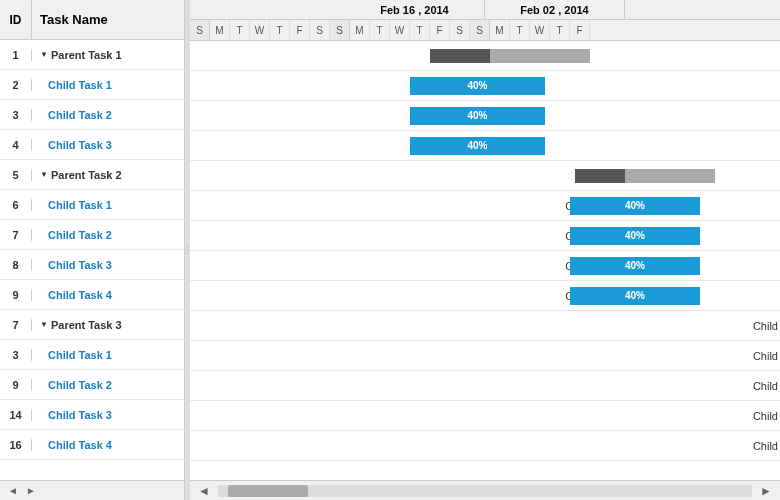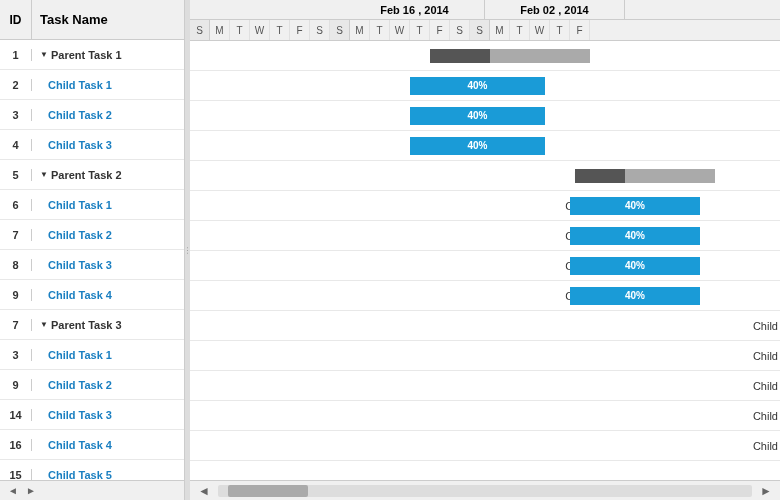--- a/index.html
+++ b/index.html
@@ -112,24 +112,20 @@
         <div class="col-task child-task">Child Task 2</div>
       </div>
       <div class="task-row">
         <div class="col-id">14</div>
         <div class="col-task child-task">Child Task 3</div>
       </div>
       <div class="task-row">
         <div class="col-id">16</div>
         <div class="col-task child-task">Child Task 4</div>
       </div>
-      <div class="task-row">
-        <div class="col-id">15</div>
-        <div class="col-task child-task">Child Task 5</div>
-      </div>
 
     </div>
 
     <div class="bottom-bar">
       <span class="nav-arrow">◄</span>
       <span class="nav-arrow">►</span>
     </div>
   </div>
 
   <div class="resize-handle">⋮</div>

